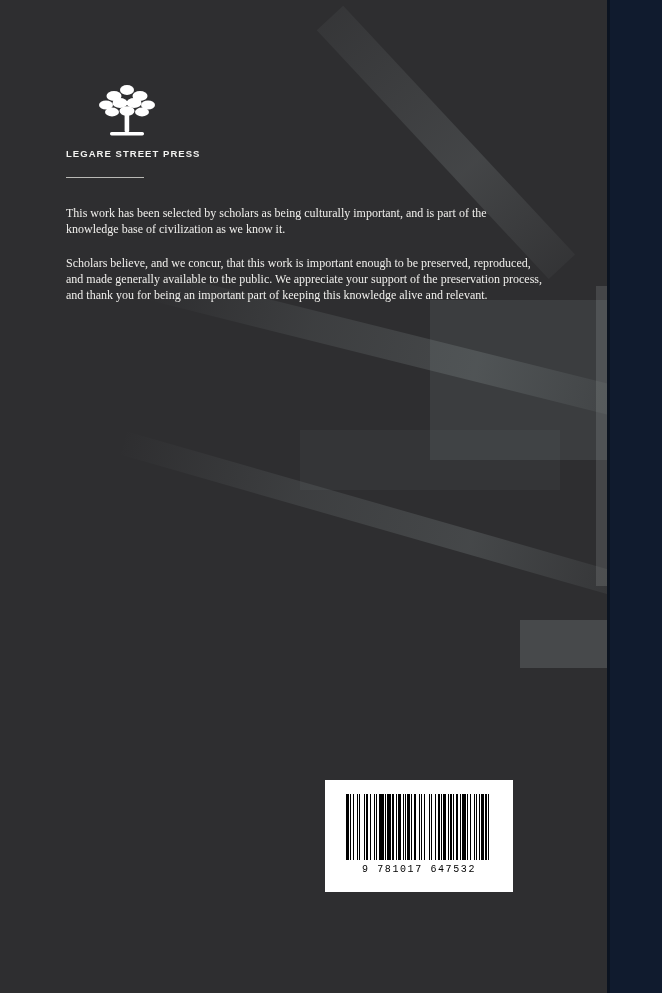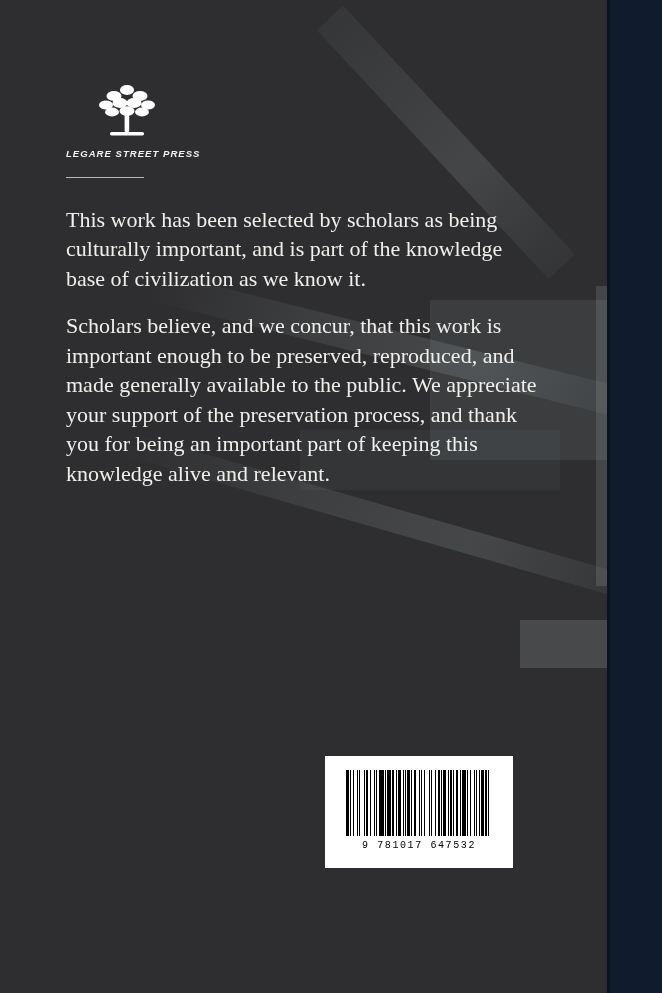--- a/index.html
+++ b/index.html
@@ -70,21 +70,20 @@
     height: 993px;
     background: #0b1320;
   }
 
   
   .publisher {
     position: absolute;
     left: 66px;
     top: 80px;
     width: 300px;
-    font-style: italic;
   }
   .tree-logo {
     width: 62px;
     height: 56px;
     display: block;
     margin-left: 30px;
   }
   .press-name {
     margin-top: 12px;
     color: #f2f2f0;
@@ -101,38 +100,38 @@
   }
 
   
   .copy {
     position: absolute;
     left: 66px;
     top: 205px;
     width: 476px;
     color: #f0efec;
     font-family: "Liberation Serif", serif;
-    font-size: 22px;
+    font-size: 12px;
     line-height: 1.34;
   }
   .copy p {
     margin: 0 0 18px 0;
   }
   .copy p:last-child {
     margin-bottom: 0;
   }
   .support-line {
     letter-spacing: 0.1px;
   }
 
   
   .barcode-box {
     position: absolute;
     left: 325px;
-    top: 756px;
+    top: 780px;
     width: 188px;
     height: 112px;
     background: #ffffff;
     display: flex;
     flex-direction: column;
     align-items: center;
     justify-content: flex-start;
     padding-top: 14px;
     box-sizing: border-box;
   }

